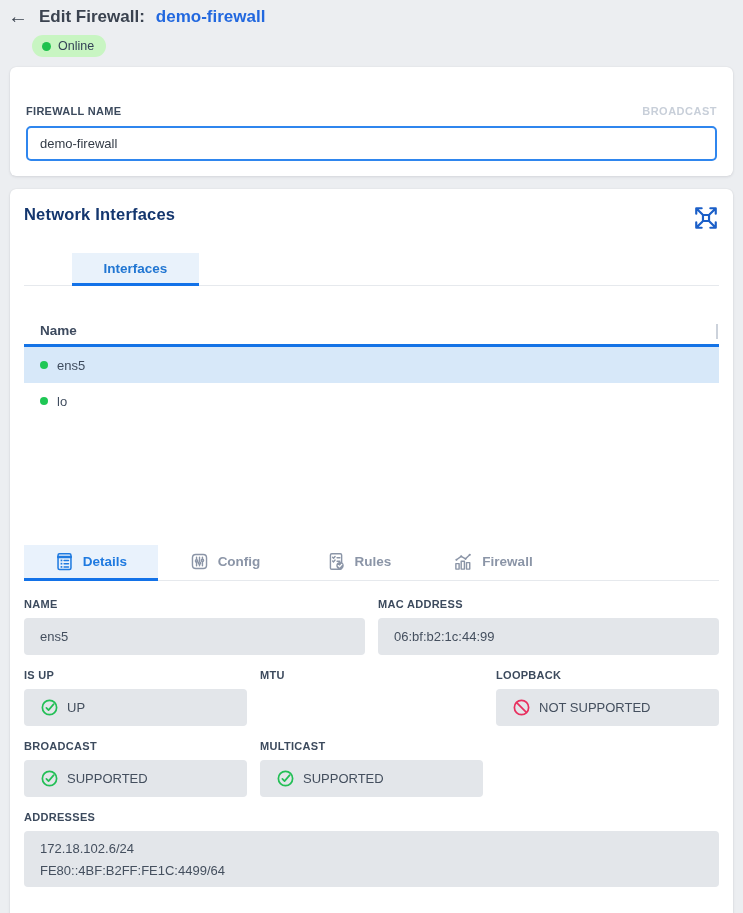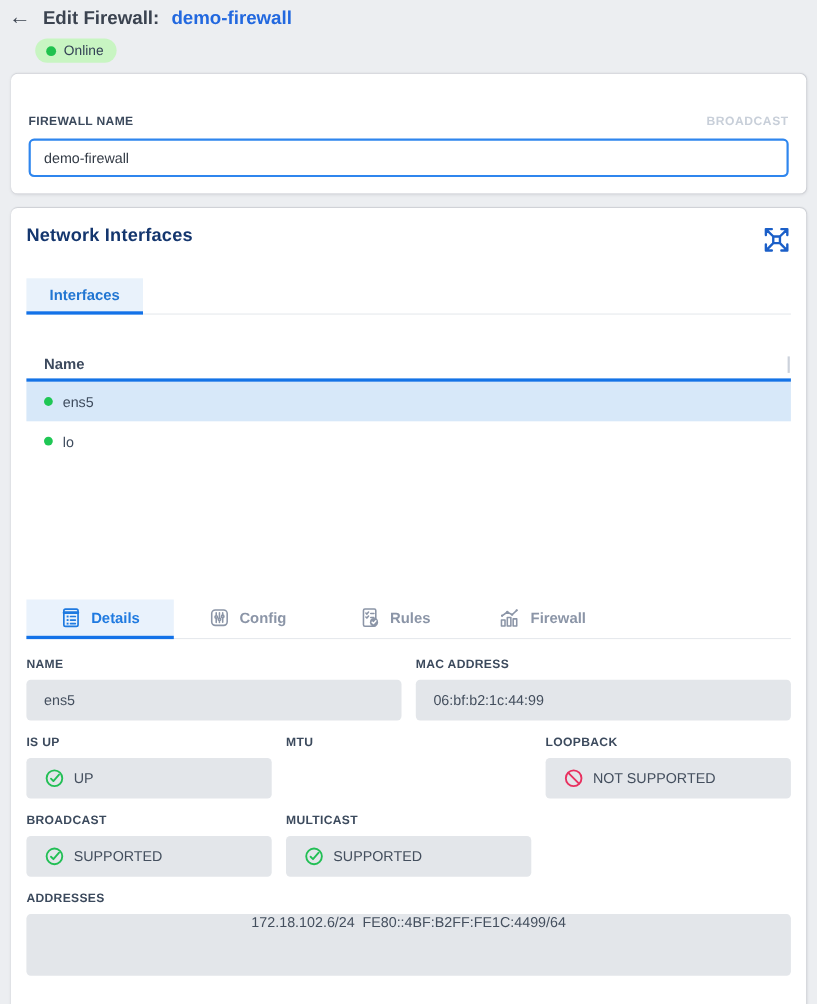--- a/index.html
+++ b/index.html
@@ -51,24 +51,24 @@
   }
 
   .card-2 { margin-top:13px; height:739px; padding:16px 14px 28px; position:relative; }
   .card2-head { display:flex; justify-content:space-between; align-items:flex-start; }
   .card2-title { font-size:16.5px; font-weight:bold; color:#14366e; letter-spacing:.2px; }
   .expand-btn { background:none; border:none; cursor:pointer; padding:0; line-height:0; }
 
   
   .tabs { display:flex; border-bottom:1px solid #e6e9ed; margin-top:22px; }
   .tab {
-    width:106px; height:33px; display:flex; align-items:center; justify-content:center;
+    width:127px; height:33px; display:flex; align-items:center; justify-content:center;
     font-size:13.5px; font-weight:bold; color:#8d97a9; cursor:pointer;
     border:none; background:none; font-family:inherit;
-    border-bottom:3px solid transparent; margin-bottom:-1px;
+    border-bottom:3px solid transparent; margin-bottom:-1px;margin-left:48px;
   }
   .tab.active { color:#2176d2; background:#e9f2fb; border-bottom-color:#1372e8; }
 
   
   .table { margin-top:30px; height:229px; }
   .thead {
     position:relative; display:flex; align-items:center;
     height:31px; padding:0 16px;
     border-bottom:3px solid #1473e6;
     font-size:13.5px; font-weight:bold; color:#3d4a5e;
@@ -103,21 +103,21 @@
   .span3 { grid-column:span 3; }
   .span2 { grid-column:span 2; }
   .span6 { grid-column:span 6; }
   .value-box {
     margin-top:8px; height:37px; background:#e3e6ea; border-radius:4px;
     display:flex; align-items:center; gap:8px; padding:0 16px;
     font-size:13px; color:#444f5e;
   }
   .value-box svg { flex:0 0 auto; }
   .value-box.multiline {
-    height:56px; flex-direction:row; align-items:flex-start; justify-content:center; gap:7px;
+    height:56px; flex-direction:column; align-items:flex-start; justify-content:center; gap:7px;
   }
 </style>
 </head>
 <body>
 
 <div class="page">
 
   
   <div class="header-row">
     <button class="back-btn">←</button>

